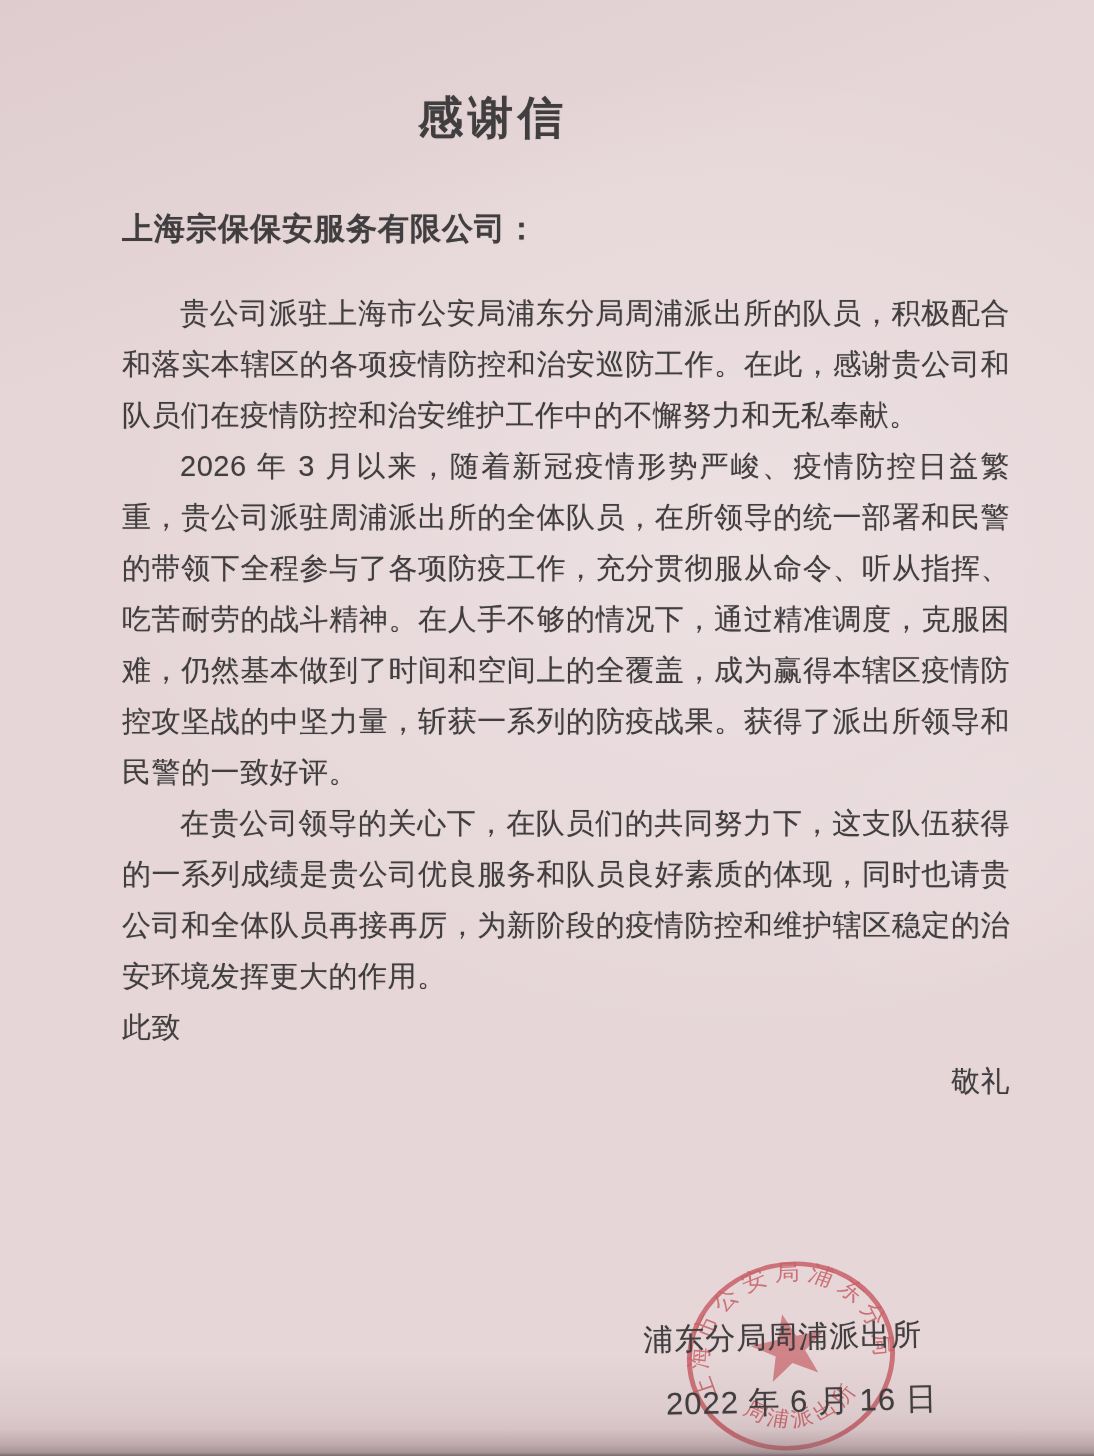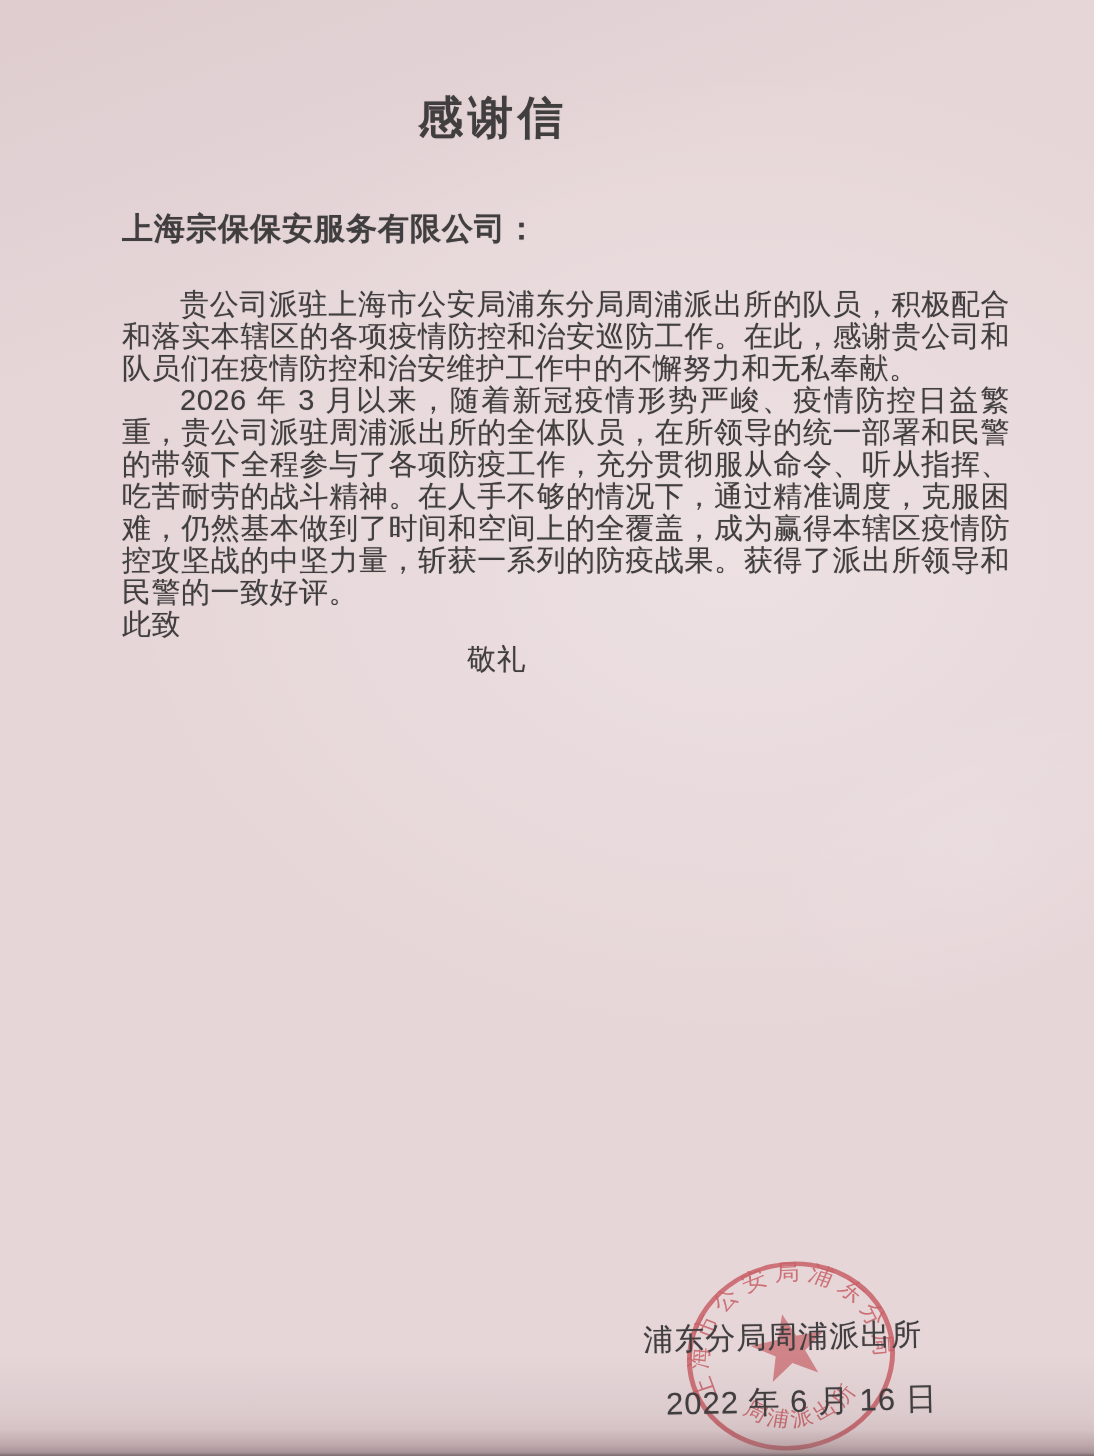--- a/index.html
+++ b/index.html
@@ -33,26 +33,26 @@
   }
 
   .addressee {
     position:absolute; top:208px; left:122px;
     font-size:31px; font-weight:700; letter-spacing:1px;
     text-shadow:0 0 1px rgba(65,62,64,0.4);
   }
 
   .letter-body {
     position:absolute; top:288px; left:122px; width:888px;
-    font-size:29px; line-height:32px; letter-spacing:0.5px;
+    font-size:29px; line-height:51px; letter-spacing:0.5px;
     text-shadow:0 0 1px rgba(65,62,64,0.35);
   }
   .letter-body p { text-indent:2em; text-align:justify; }
   .cizhi { margin-top:0; }
-  .jingli { margin-top:3px; padding-left:345px; }
+  .jingli { margin-top:3px; padding-left:345px;text-align:right; }
 
   .sign-block {
     position:absolute; top:1320px; right:157px; text-align:right;
     font-size:30px; letter-spacing:1px; transform:rotate(-1.2deg);
     text-shadow:0 0 1px rgba(65,62,64,0.4);
   }
   .sign-line { padding-right:14px; height:34px; line-height:34px; }
   .date-line { margin-top:31px; height:34px; line-height:34px; font-size:31px; }
 
   .stamp {
@@ -69,20 +69,21 @@
 
   <div class="crease"></div>
 
   <div class="title">感谢信</div>
 
   <div class="addressee">上海宗保保安服务有限公司：</div>
 
   <div class="letter-body">
     <p>贵公司派驻上海市公安局浦东分局周浦派出所的队员，积极配合和落实本辖区的各项疫情防控和治安巡防工作。在此，感谢贵公司和队员们在疫情防控和治安维护工作中的不懈努力和无私奉献。</p>
     <p>2026 年 3 月以来，随着新冠疫情形势严峻、疫情防控日益繁重，贵公司派驻周浦派出所的全体队员，在所领导的统一部署和民警的带领下全程参与了各项防疫工作，充分贯彻服从命令、听从指挥、吃苦耐劳的战斗精神。在人手不够的情况下，通过精准调度，克服困难，仍然基本做到了时间和空间上的全覆盖，成为赢得本辖区疫情防控攻坚战的中坚力量，斩获一系列的防疫战果。获得了派出所领导和民警的一致好评。</p>
+    <p>在贵公司领导的关心下，在队员们的共同努力下，这支队伍获得的一系列成绩是贵公司优良服务和队员良好素质的体现，同时也请贵公司和全体队员再接再厉，为新阶段的疫情防控和维护辖区稳定的治安环境发挥更大的作用。</p>
     <div class="cizhi">此致</div>
     <div class="jingli">敬礼</div>
   </div>
 
   <svg class="stamp" viewBox="0 0 220 220" preserveAspectRatio="none">
     <defs>
       <path id="arcTop" d="M 27.9 132 A 85 85 0 1 1 192.1 132" fill="none"></path>
       <path id="arcBottom" d="M 59.9 169.8 A 78 78 0 0 0 160.1 169.8" fill="none"></path>
     </defs>
     <circle cx="110" cy="110" r="103" fill="none" stroke="#d95f66" stroke-width="5" opacity="0.85"></circle>

